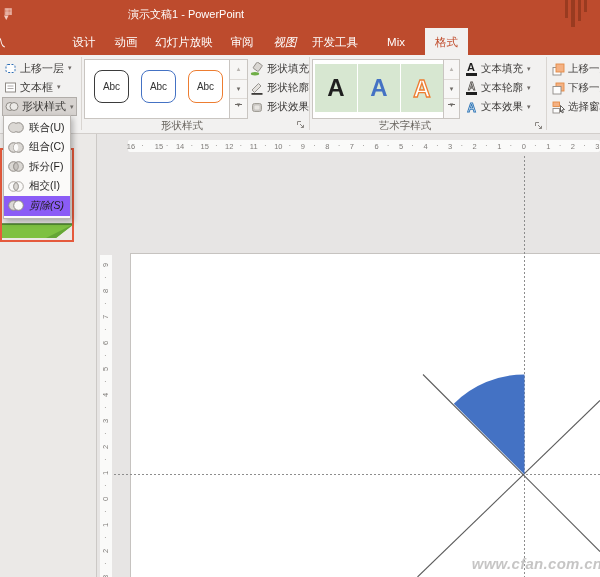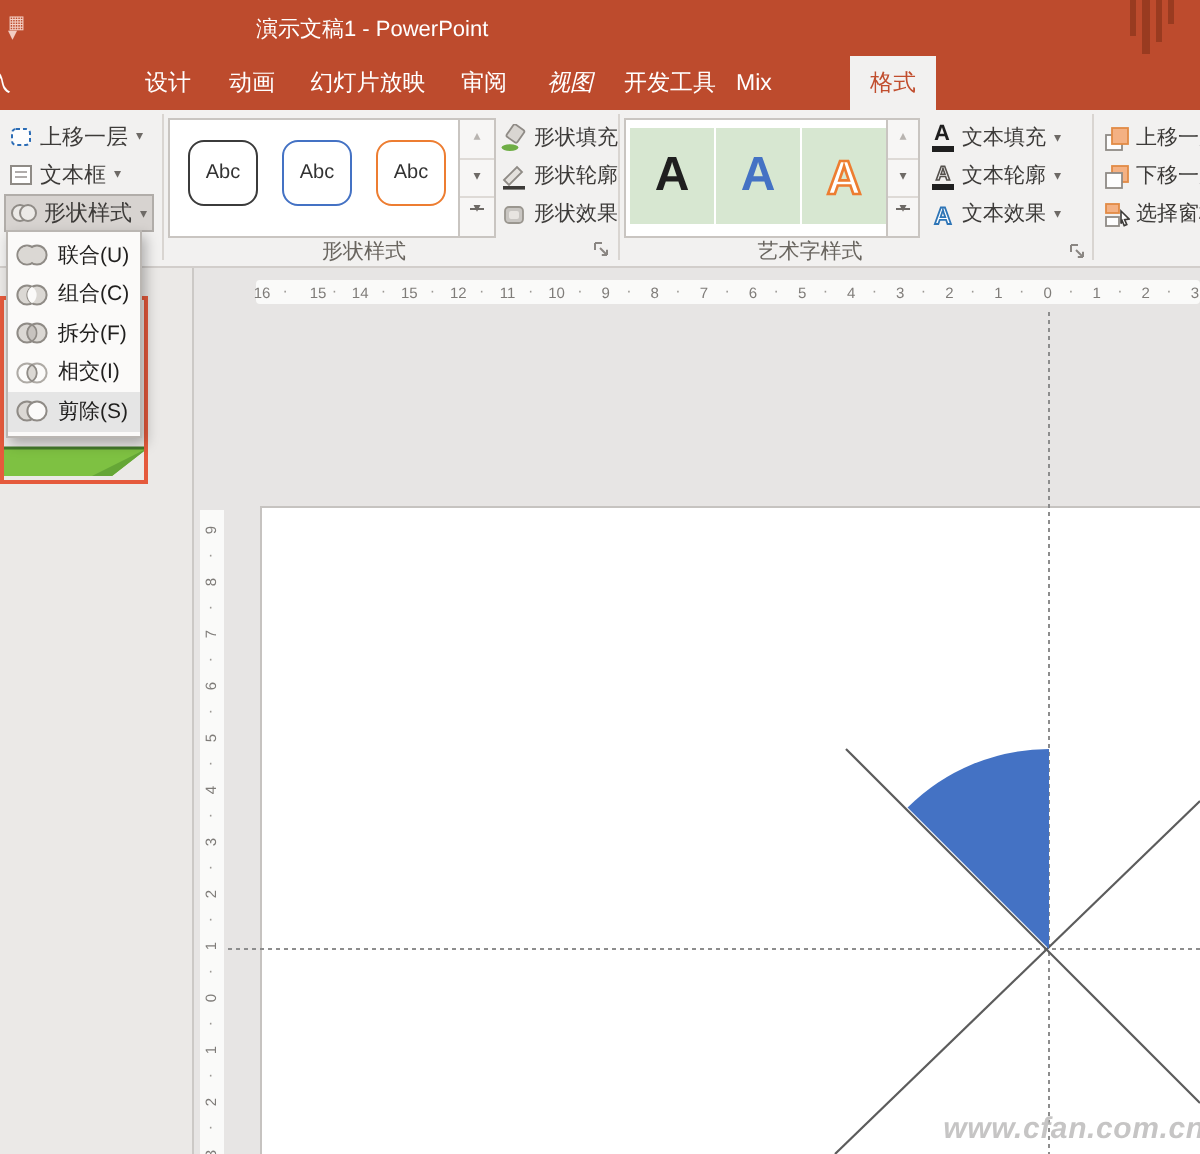--- a/index.html
+++ b/index.html
@@ -52,21 +52,21 @@
   .rnum.v{top:auto;left:-2px;width:16px;height:12px;line-height:12px;transform:rotate(270deg);}
   .rdot{position:absolute;top:1px;font-size:8px;color:#9b9894;}
   .rdot.v{left:4px;}
   .overlay{position:absolute;left:0;top:0;width:600px;height:577px;z-index:10;pointer-events:none;}
   
   .green{position:absolute;left:0;top:222px;z-index:35;}
   .redbox{position:absolute;left:0;top:148px;width:70px;height:90px;border:2.5px solid #e55a3c;z-index:40;}
   .menu{position:absolute;left:3px;top:115px;width:66px;background:#fbfaf9;border:1px solid #bab6b2;
         box-shadow:2px 3px 6px rgba(0,0,0,.28);z-index:50;padding:2px 0;}
   .mitem{height:19.5px;display:flex;align-items:center;gap:5px;padding-left:4px;font-size:10.5px;color:#201f1e;cursor:default;}
-  .mitem.hl{background:#e5e5e5;}
+  .mitem.hl{background:#8b5cf6;font-style:italic;}
 </style>
 </head>
 <body>
 
 <div class="app">
 
   <div class="panel"></div>
   <div class="work"></div>
   <div class="slide"></div>
 
@@ -159,21 +159,21 @@
 
   <div class="tabrow">
     <span class="tab" style="left:-24px;width:36px;">插入</span>
     <span class="tab" style="left:22px;width:36px;margin-left:44px;">设计</span>
     <span class="tab" style="left:65px;width:36px;margin-top:48px;">切换</span>
     <span class="tab" style="left:108px;width:36px;">动画</span>
     <span class="tab" style="left:151px;width:66px;">幻灯片放映</span>
     <span class="tab" style="left:224px;width:36px;">审阅</span>
     <span class="tab" style="left:267px;width:36px;font-style:italic;">视图</span>
     <span class="tab" style="left:310px;width:50px;">开发工具</span>
-    <span class="tab" style="left:359px;width:36px;">Mix</span>
+    <span class="tab" style="left:378px;width:36px;">Mix</span>
     <span class="tab active" style="left:425px;width:43px;">格式</span>
   </div>
 
   <div class="ribbon">
 
     <div class="rbtn" style="left:2px;top:4px;">
       <svg width="13" height="13" viewBox="0 0 13 13">
         <rect x="2" y="2.5" width="9" height="8" rx="2" fill="#fdfdfd" stroke="#2b6cb5" stroke-width="1" stroke-dasharray="2,1.5"></rect>
       </svg>
       <span>上移一层</span>

